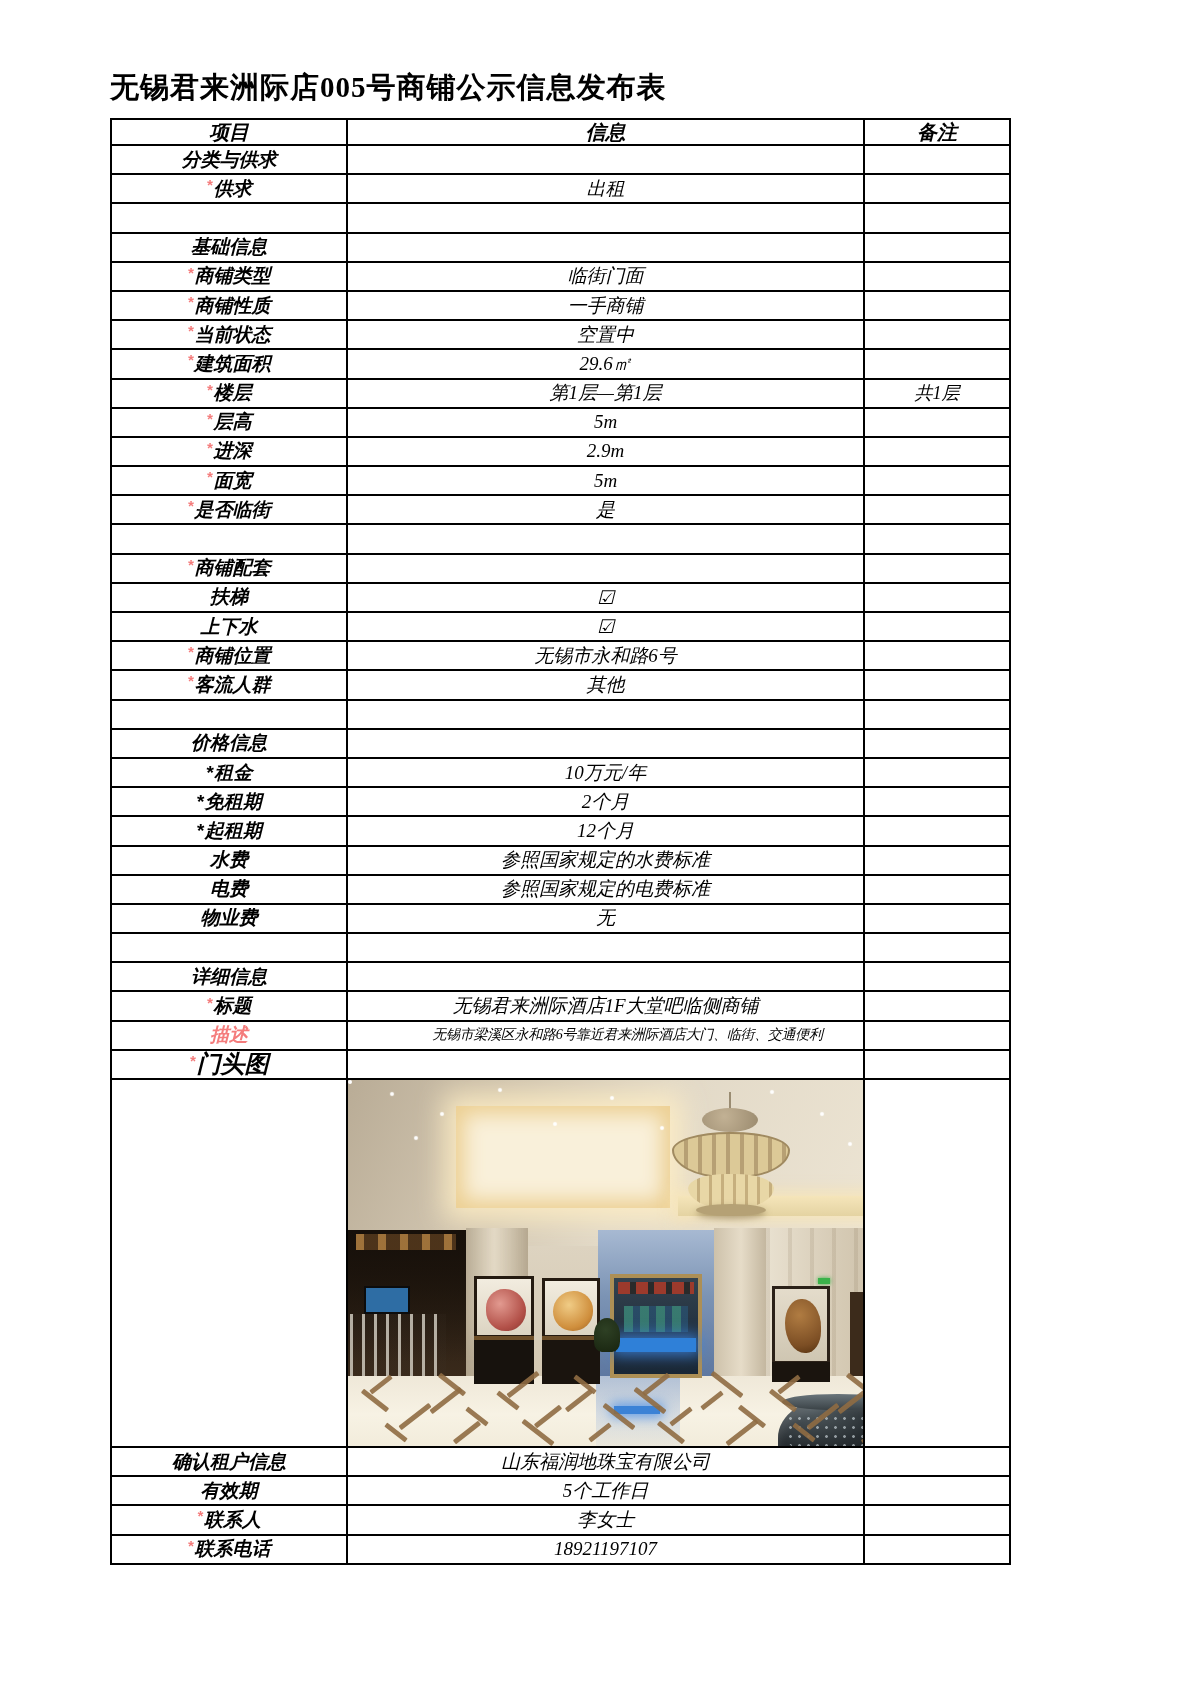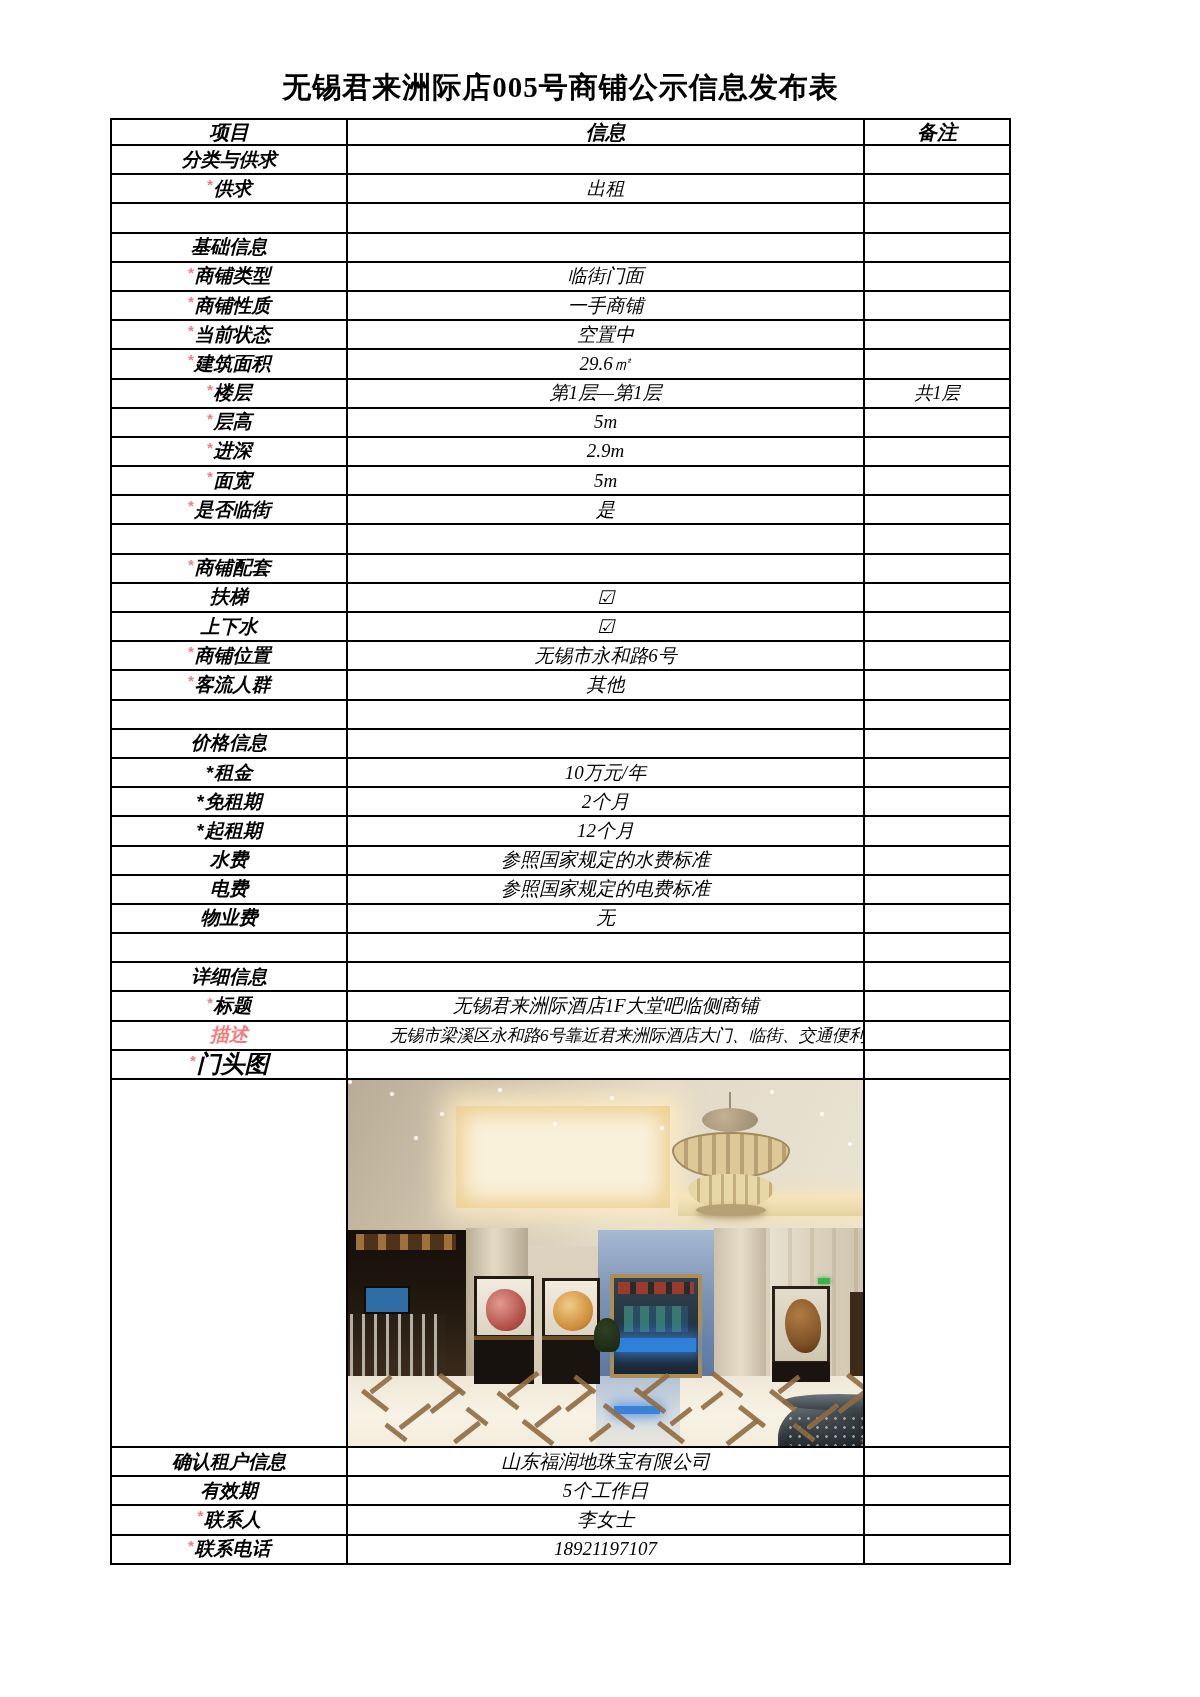--- a/index.html
+++ b/index.html
@@ -1,39 +1,39 @@
 <!DOCTYPE html>
 <html><head>
 <meta charset="utf-8">
 <style>
   html,body{margin:0;padding:0;background:#ffffff;}
   .page{position:relative;width:1200px;height:1697px;background:#fff;overflow:hidden;
         font-family:"Liberation Sans",sans-serif;color:#000;}
-  .title{position:absolute;left:110px;top:68px;width:901px;text-align:center;
+  .title{position:absolute;left:110px;top:68px;width:901px;
          font-family:"Liberation Serif","DejaVu Serif",serif;font-weight:bold;
          font-size:29px;letter-spacing:1px;white-space:nowrap;}
   .ptable{position:absolute;left:110px;top:118px;width:901px;border:2.5px solid #000;
           box-sizing:border-box;background:#fff;}
   .trow{display:flex;height:29.2px;border-top:2px solid #000;box-sizing:border-box;font-style:italic;}
   .trow.thead{border-top:none;height:24px;}
   .trow.imgrow{height:368px;}
   .cell{box-sizing:border-box;display:flex;align-items:center;justify-content:center;
         overflow:hidden;white-space:nowrap;}
   .c1{width:234px;}
   .c2{width:519px;border-left:2px solid #000;border-right:2px solid #000;position:relative;}
   .c3{flex:1;}
   .thead .cell{font-weight:bold;font-size:20px;}
   .lab{font-weight:bold;font-size:19px;}
   .lab.red{color:#f47c7c;}
   .big .lab{font-size:24px;}
   .star{font-weight:bold;display:inline-block;}
   .star.red{color:#f47c7c;font-size:15px;transform:translateY(-4px);margin-right:1px;}
   .star.black{color:#000;font-size:19px;margin-right:1px;}
   .val{font-family:"Liberation Serif","DejaVu Serif",serif;font-size:19px;}
-  .desc .val{font-size:17px;letter-spacing:-0.3px;margin-left:44px;}
+  .desc .val{font-size:14px;letter-spacing:-0.3px;margin-left:44px;}
   .rem{font-family:"Liberation Serif","DejaVu Serif",serif;font-size:18px;}
   .imgrow .c2{padding:0;}
 
   
   #photo-scene{display:none;position:absolute;left:0;top:0;width:100%;height:100%;
                overflow:hidden;background:#e8e0cf;}
   #photo-scene div{position:absolute;}
   .ph-ceiling{left:0;top:0;width:100%;height:168px;
      background:linear-gradient(115deg,#b9ac96 0%,#cfc3ae 28%,#e2d9c7 55%,#ece4d3 100%);}
   .ph-cove{left:108px;top:26px;width:214px;height:102px;background:#f9f0da;

